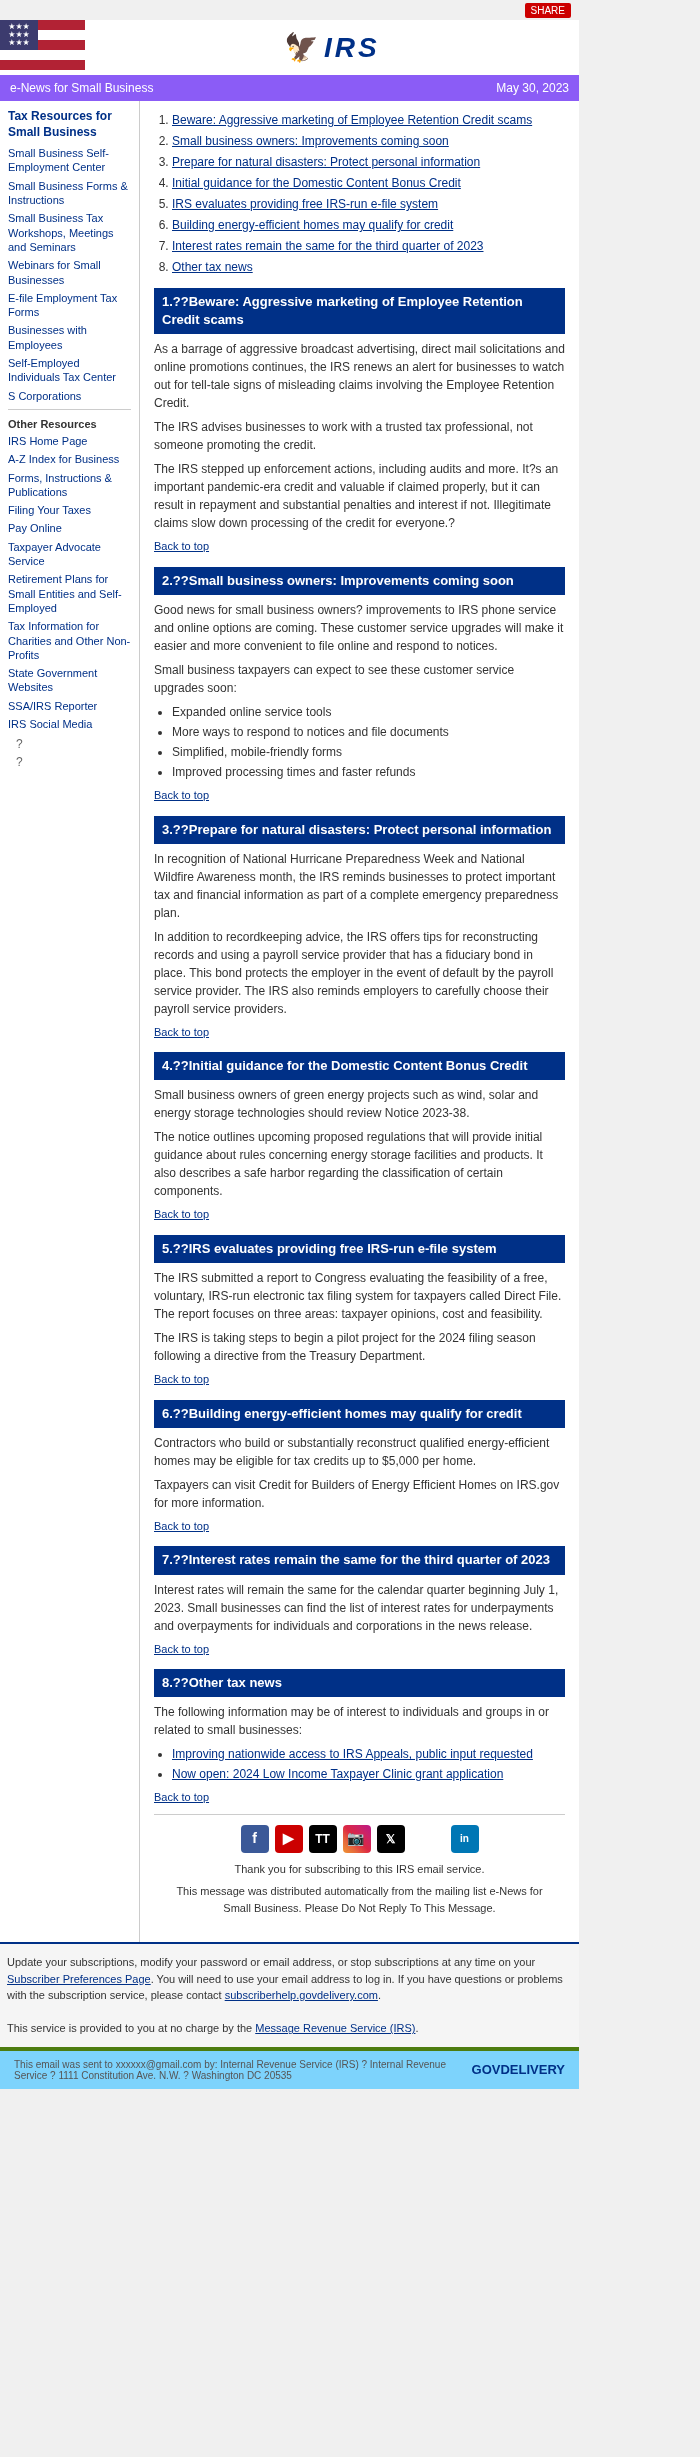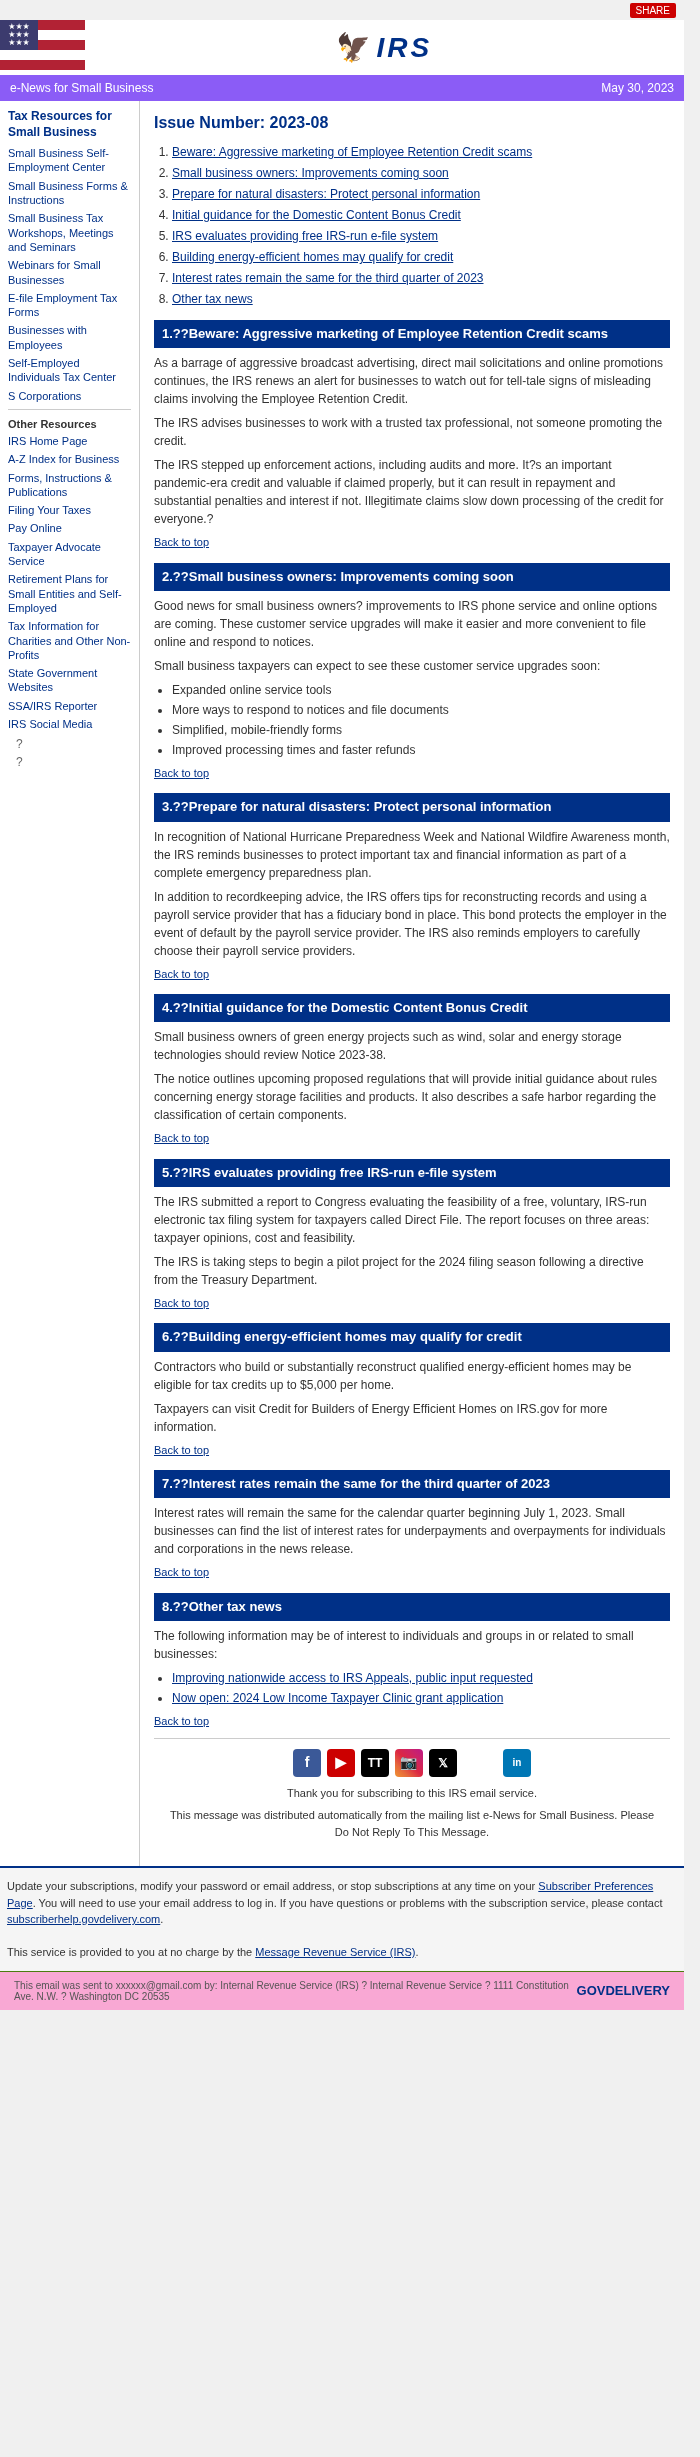--- a/index.html
+++ b/index.html
@@ -1,18 +1,18 @@
 <!DOCTYPE html>
 <html><head>
   <meta charset="utf-8">
   <style>
     * { box-sizing: border-box; margin: 0; padding: 0; }
     body { font-family: Arial, sans-serif; font-size: 13px; color: #333; background: #f0f0f0; width: 700px; }
     
-    .outer-wrapper { width: 684px; background: #f0f0f0; }
+    .outer-wrapper { width: 579px; background: #f0f0f0; }
     
     
     .share-bar { background: #f0f0f0; text-align: right; padding: 4px 8px; font-size: 11px; color: #666; }
     .share-bar span { background: #cc0000; color: white; padding: 2px 6px; font-size: 10px; border-radius: 2px; }
     
     
     .blue-bar { background: #8b5cf6; color: white; display: flex; justify-content: space-between; align-items: center; padding: 6px 10px; font-size: 12px; }
     
     
     .main-layout { display: flex; background: white; }
@@ -50,21 +50,21 @@
     .si-tiktok { background: #000; }
     .si-ig { background: linear-gradient(45deg, #f09433, #e6683c, #dc2743, #cc2366, #bc1888); }
     .si-li { background: #0077b5; }
     
     .footer-text { font-size: 11px; color: #333; margin-bottom: 6px; text-align: center; line-height: 1.5; }
     
     
     .bottom-section { background: #f5f5f5; border-top: 2px solid #003087; padding: 10px 7px; font-size: 11px; color: #333; line-height: 1.5; }
     .bottom-section a { color: #003087; text-decoration: underline; }
     
-    .very-bottom { background: #f9a8d4; padding: 8px 14px; font-size: 10px; color: #555; display: flex; justify-content: space-between; align-items: center; border-top: 1px solid #4d7c0f; }
+    .very-bottom { background: #7dd3fc; padding: 8px 14px; font-size: 10px; color: #555; display: flex; justify-content: space-between; align-items: center; border-top: 4px solid #4d7c0f; }
     .govdelivery-logo { font-weight: bold; color: #003087; font-size: 13px; }
     
     .question-mark { font-size: 12px; color: #666; padding: 2px 8px; }
   </style>
 </head>
 <body>
 
 <div class="outer-wrapper">
 
   <div class="share-bar">
@@ -117,21 +117,20 @@
       <a class="sidebar-link">State Government Websites</a>
       <a class="sidebar-link">SSA/IRS Reporter</a>
       <a class="sidebar-link">IRS Social Media</a>
 
       <div class="question-mark">?</div>
       <div class="question-mark">?</div>
     </div>
 
     <div class="content">
 
-      <div class="issue-number">Issue Number: 2023-08</div>
 
       <ol>
         <li><a>Beware: Aggressive marketing of Employee Retention Credit scams</a></li>
         <li><a>Small business owners: Improvements coming soon</a></li>
         <li><a>Prepare for natural disasters: Protect personal information</a></li>
         <li><a>Initial guidance for the Domestic Content Bonus Credit</a></li>
         <li><a>IRS evaluates providing free IRS-run e-file system</a></li>
         <li><a>Building energy-efficient homes may qualify for credit</a></li>
         <li><a>Interest rates remain the same for the third quarter of 2023</a></li>
         <li><a>Other tax news</a></li>

